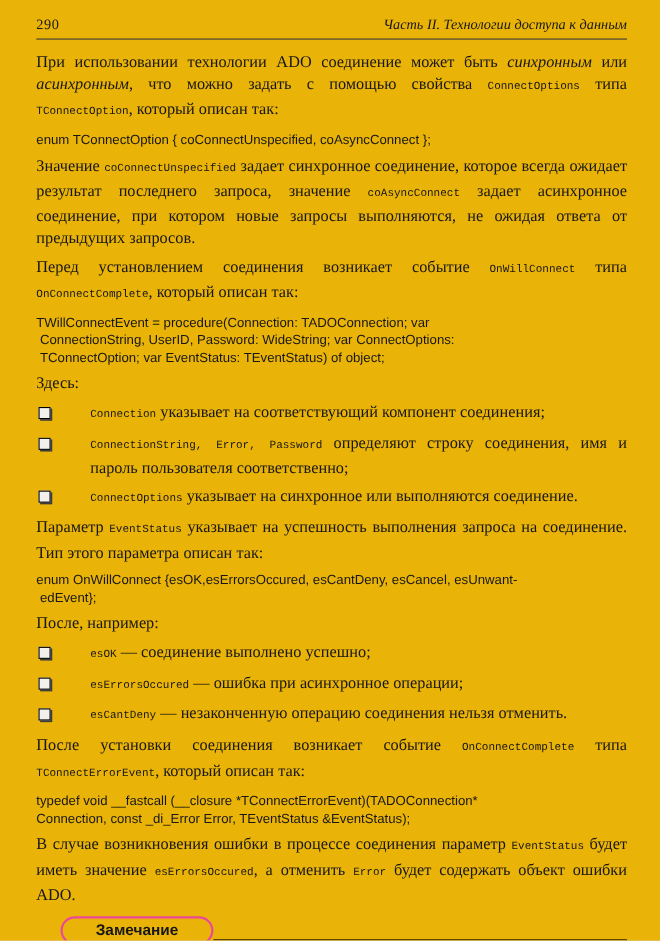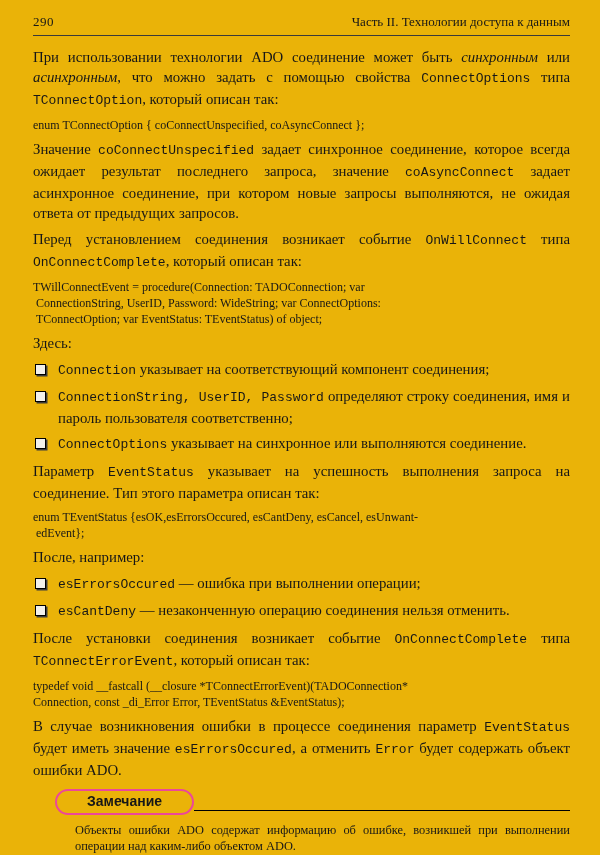--- a/index.html
+++ b/index.html
@@ -6,30 +6,30 @@
   body{background:#d8d6d0;}
   .page{
     width:600px;height:855px;box-sizing:border-box;
     padding:14px 30px 0 33px;
     background:#eab308;color:#171717;
     font-family:"Liberation Serif","DejaVu Serif",serif;
     font-size:14.8px;overflow:hidden;position:relative;
   }
   .header{display:flex;justify-content:space-between;align-items:baseline;font-size:13px;}
   .pagenum{letter-spacing:0.5px;}
-  .chapter{}
+  .chapter{font-style:italic;}
   .hrule{border-bottom:1px solid #3a3a3a;margin-top:5px;margin-bottom:11px;}
   .para{margin:6px 0;line-height:20px;text-align:justify;}
   .code{
-    margin:2px 0 6px;font-family:Liberation Serif, serif;
+    margin:2px 0 6px;font-family:Liberation Sans, sans-serif;
     font-size:12px;line-height:16px;white-space:pre-wrap;word-break:break-word;
   }
-  .run-c{font-family:"Liberation Mono","DejaVu Sans Mono",monospace;font-size:13px;}
+  .run-c{font-family:"Liberation Mono","DejaVu Sans Mono",monospace;font-size:10px;}
   .run-i{font-style:italic;}
-  .li{display:flex;margin:5px 0;line-height:20px;text-align:justify;}
+  .li{display:flex;margin:5px 0;line-height:20px;text-align:justify;gap:24px;}
   .bullet{
     flex:0 0 auto;width:9px;height:9px;border:1px solid #000;
     box-shadow:1.5px 1.5px 0 #3c3c3c;background:#f2f0ea;
     margin:5px 12px 0 2px;
   }
   .li-text{flex:1;}
   .note{margin-top:9px;}
   .note-head{display:flex;align-items:flex-end;margin-left:22px;}
   .note-pill{
     border:2px solid #ec4899;border-radius:14px;padding:2px 30px 3px;
@@ -62,36 +62,40 @@
  TConnectOption; var EventStatus: TEventStatus) of object;</div>
 
     <p class="para"><span class="run-t">Здесь:</span></p>
 
     <div class="li">
       <span class="bullet"></span>
       <span class="li-text"><span class="run-c">Connection</span><span class="run-t"> указывает на соответствующий компонент соединения;</span></span>
     </div>
     <div class="li">
       <span class="bullet"></span>
-      <span class="li-text"><span class="run-c">ConnectionString, UserID, Password</span><span class="run-t"> определяют строку соединения, имя и пароль пользователя соответственно;</span></span>
+      <span class="li-text"><span class="run-c">ConnectionString, Error, Password</span><span class="run-t"> определяют строку соединения, имя и пароль пользователя соответственно;</span></span>
     </div>
     <div class="li">
       <span class="bullet"></span>
       <span class="li-text"><span class="run-c">ConnectOptions</span><span class="run-t"> указывает на синхронное или выполняются соединение.</span></span>
     </div>
 
     <p class="para"><span class="run-t">Параметр </span><span class="run-c">EventStatus</span><span class="run-t"> указывает на успешность выполнения запроса на соединение. Тип этого параметра описан так:</span></p>
-    <div class="code">enum TEventStatus {esOK,esErrorsOccured, esCantDeny, esCancel, esUnwant-
+    <div class="code">enum OnWillConnect {esOK,esErrorsOccured, esCantDeny, esCancel, esUnwant-
  edEvent};</div>
 
     <p class="para"><span class="run-t">После, например:</span></p>
 
     <div class="li">
       <span class="bullet"></span>
-      <span class="li-text"><span class="run-c">esErrorsOccured</span><span class="run-t"> — ошибка при выполнении операции;</span></span>
+      <span class="li-text"><span class="run-c">esOK</span><span class="run-t"> — соединение выполнено успешно;</span></span>
+    </div>
+    <div class="li">
+      <span class="bullet"></span>
+      <span class="li-text"><span class="run-c">esErrorsOccured</span><span class="run-t"> — ошибка при асинхронное операции;</span></span>
     </div>
     <div class="li">
       <span class="bullet"></span>
       <span class="li-text"><span class="run-c">esCantDeny</span><span class="run-t"> — незаконченную операцию соединения нельзя отменить.</span></span>
     </div>
 
     <p class="para"><span class="run-t">После установки соединения возникает событие </span><span class="run-c">OnConnectComplete</span><span class="run-t"> типа </span><span class="run-c">TConnectErrorEvent</span><span class="run-t">, который описан так:</span></p>
     <div class="code">typedef void __fastcall (__closure *TConnectErrorEvent)(TADOConnection*
 Connection, const _di_Error Error, TEventStatus &amp;EventStatus);</div>
 

